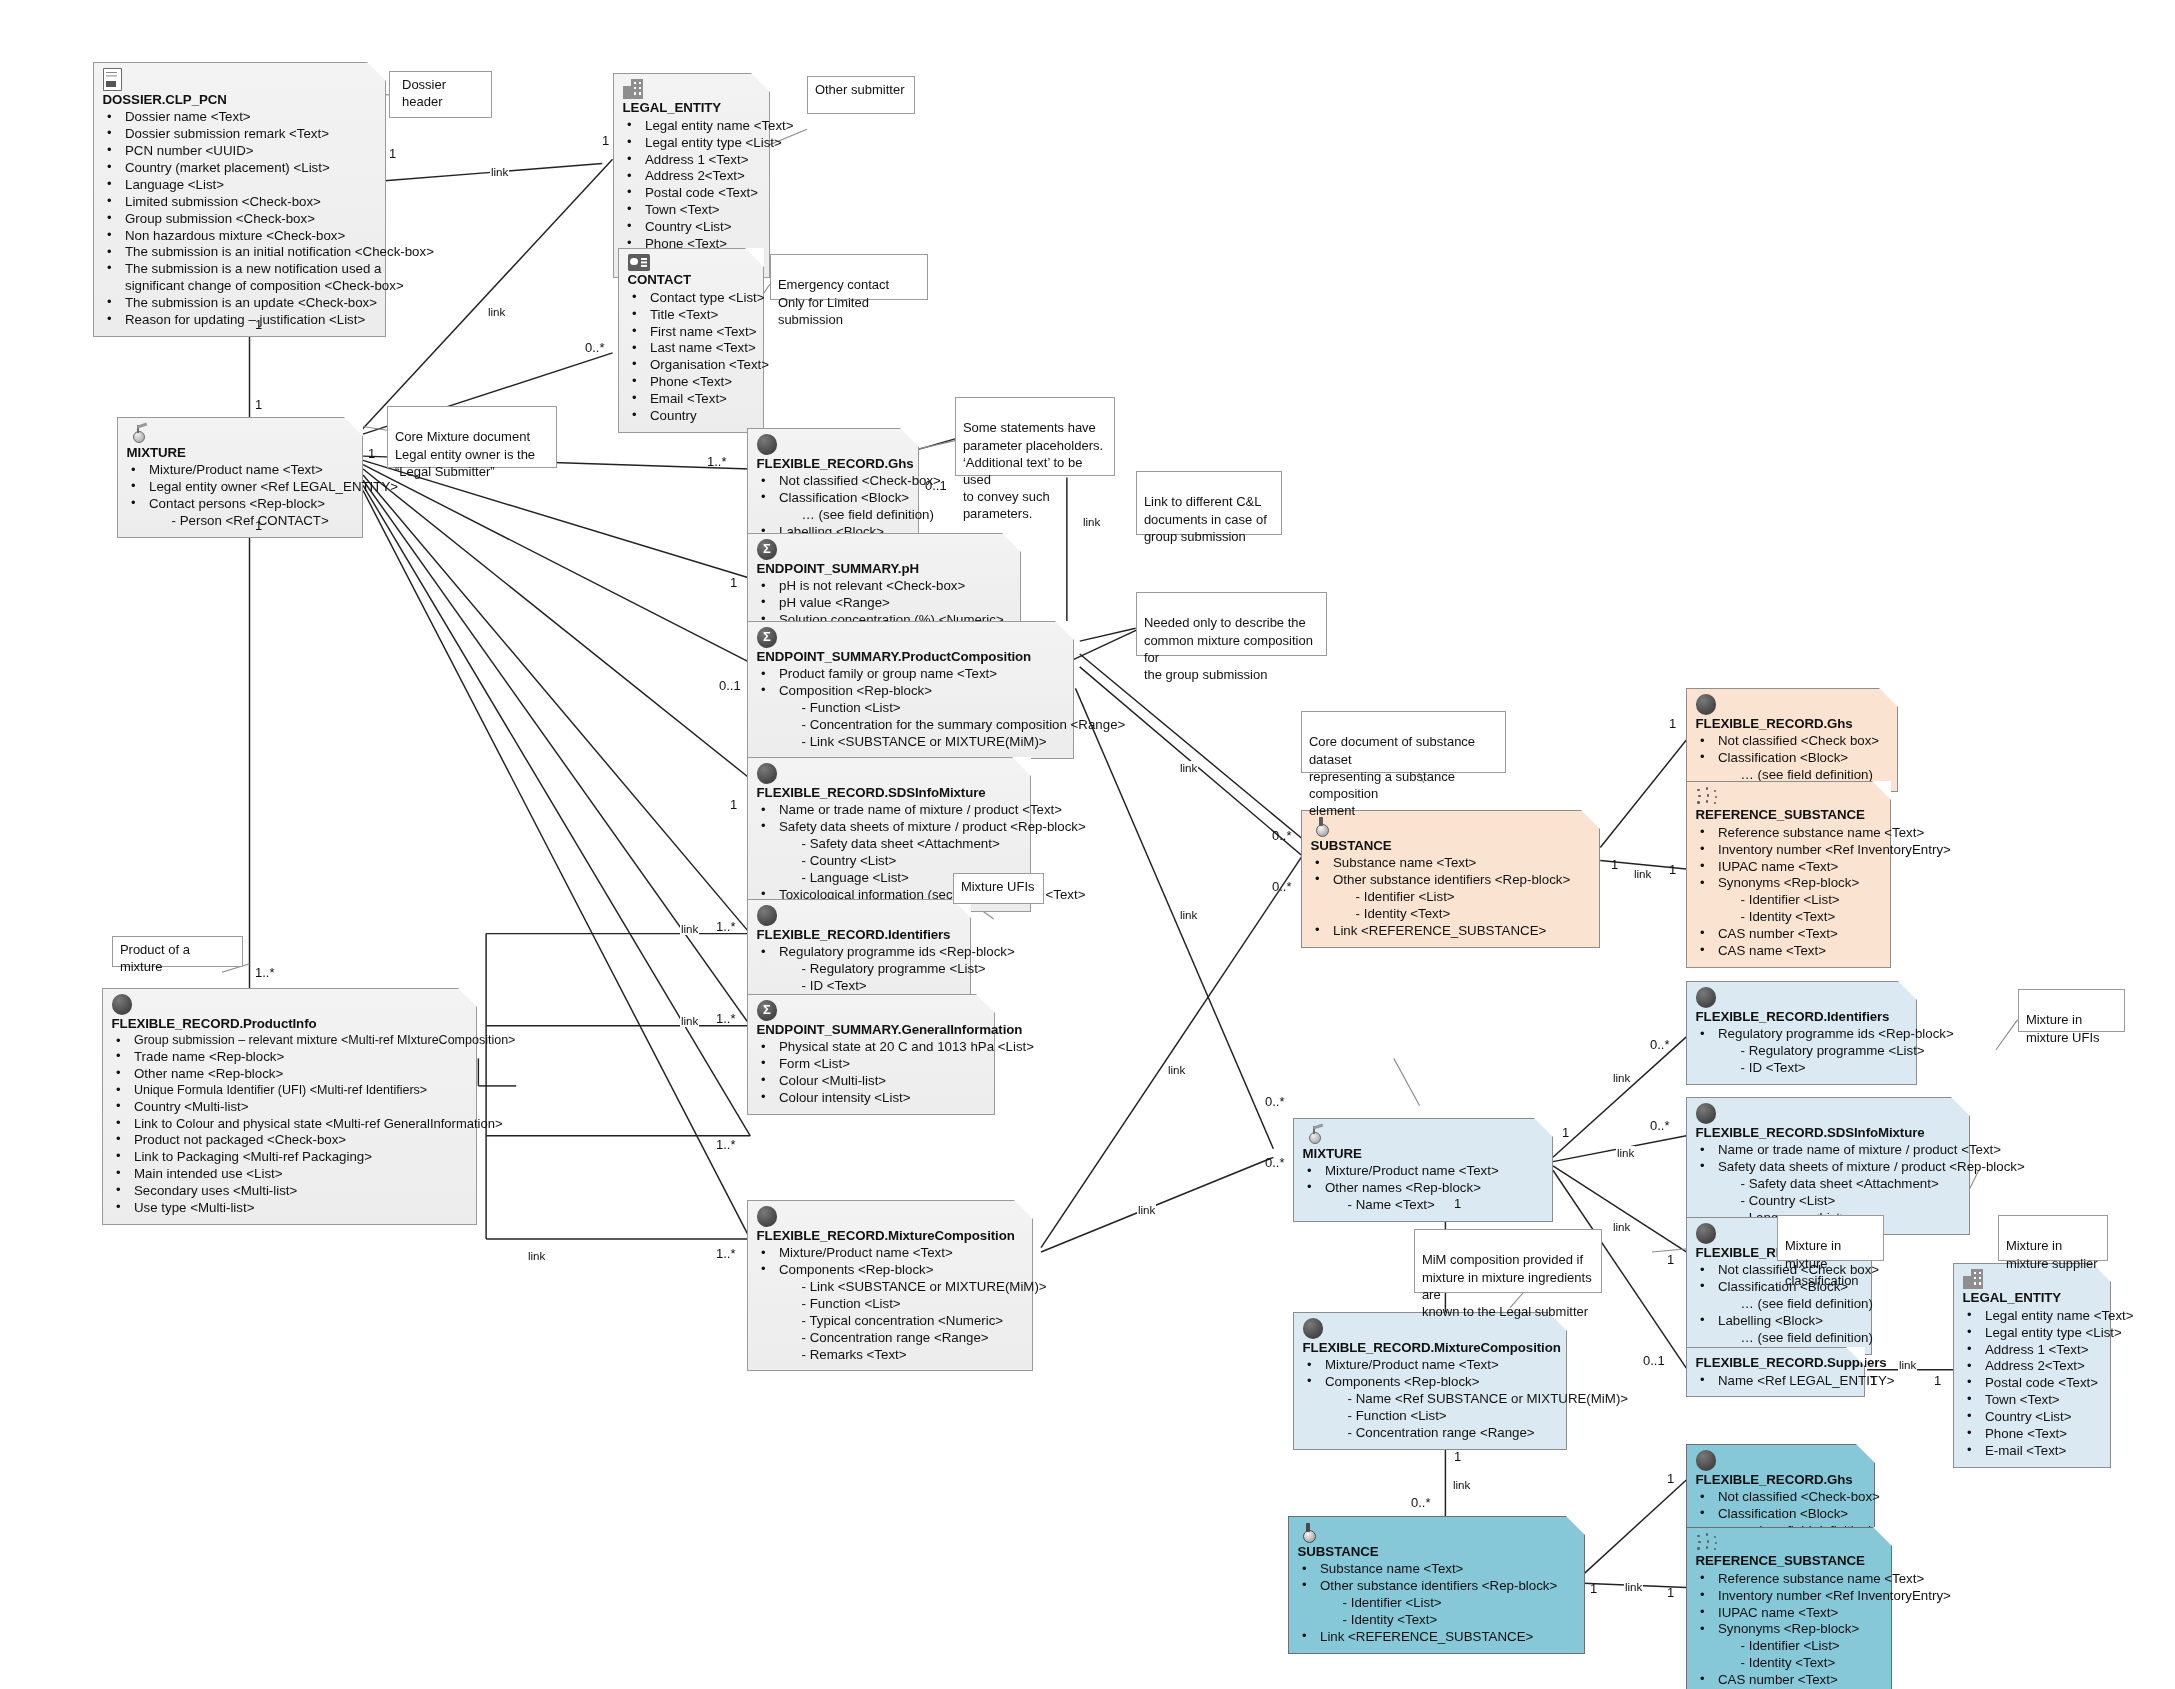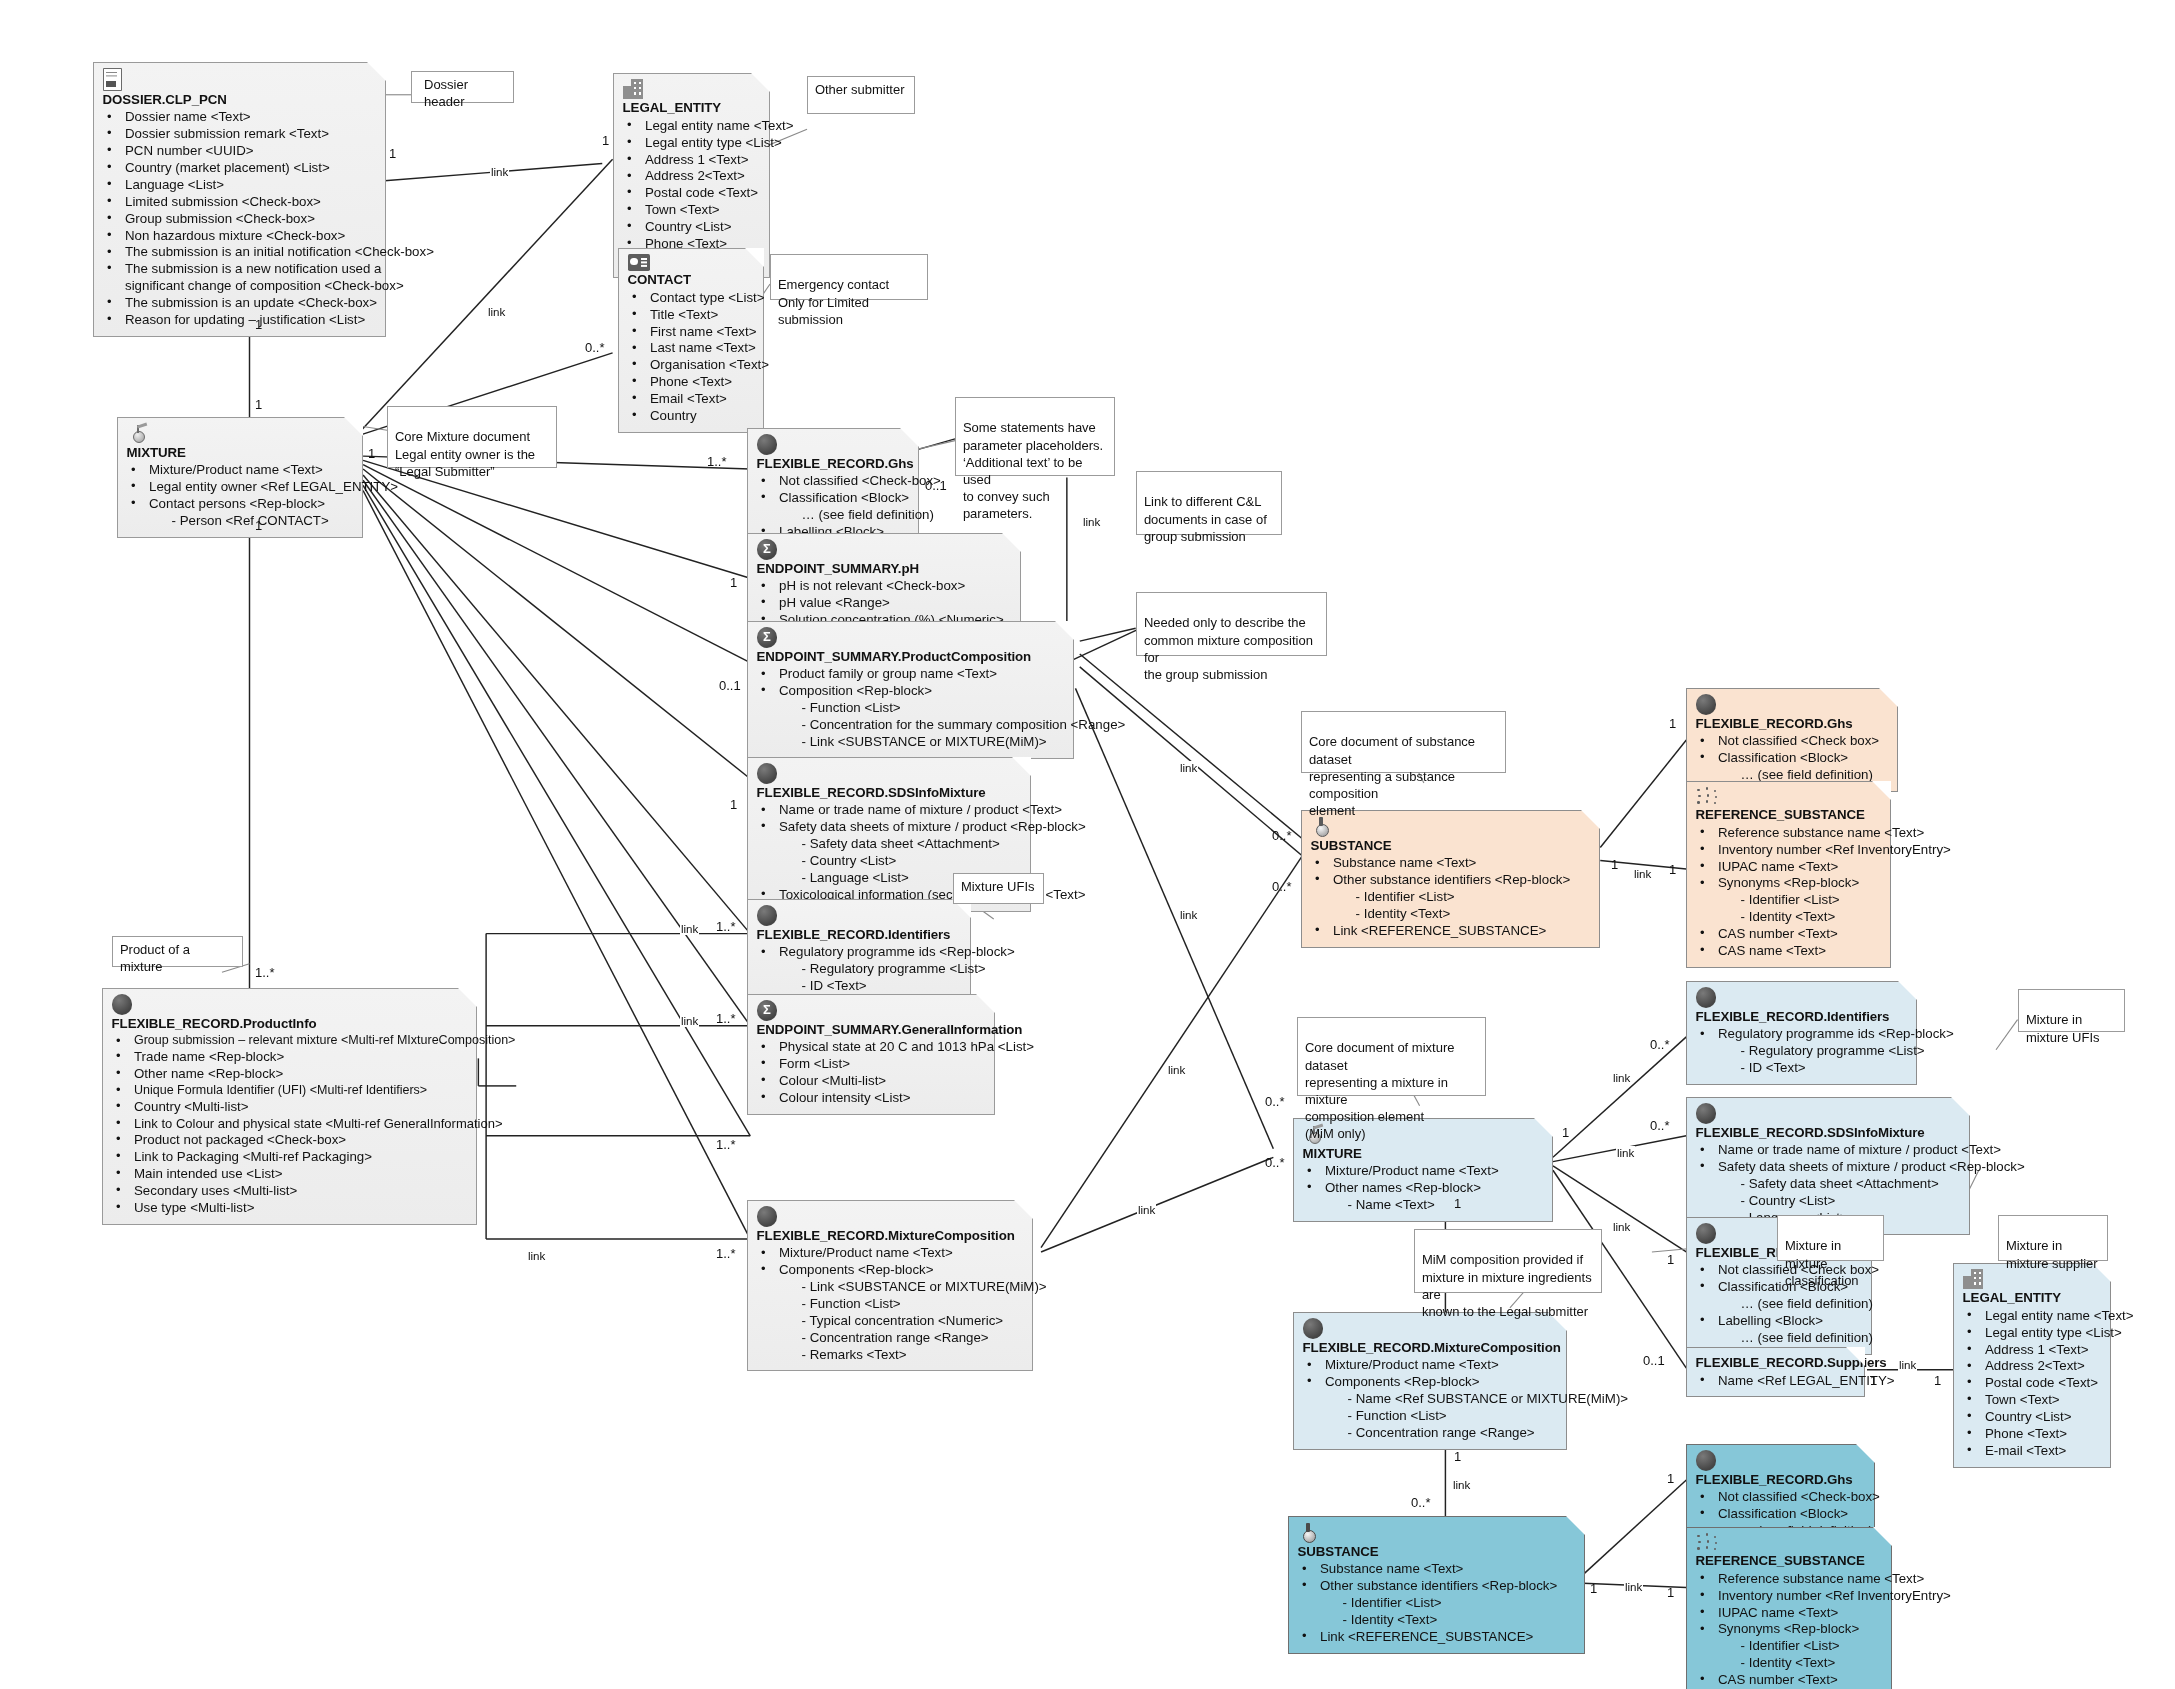--- a/index.html
+++ b/index.html
@@ -156,21 +156,21 @@
       <path d="M290,1120 L258,1130"></path>
       <path d="M1655,910 L1630,860"></path>
       <path d="M1650,1285 L1620,1230"></path>
       <path d="M2320,1220 L2345,1185"></path>
       <path d="M1920,1455 L2065,1442"></path>
       <path d="M2280,1400 L2300,1360"></path>
       <path d="M1755,1520 L1790,1480"></path>
     </g>
   </svg>
 
-  <div class="note" style="left:411px;top:71px;width:103px;height:32px;padding-left:12px;">
+  <div class="note" style="left:389px;top:71px;width:103px;height:47px;padding-left:12px;">
     <span>Dossier header</span>
   </div>
 
   <div class="note" style="left:807px;top:76px;width:108px;height:38px;">
     <span>Other submitter</span>
   </div>
 
   <div class="note" style="left:770px;top:254px;width:158px;height:46px;white-space:pre-line;">
     <span>Emergency  contact
 Only for Limited submission</span>
@@ -208,26 +208,20 @@
   <div class="note" style="left:112px;top:936px;width:131px;height:31px;">
     <span>Product of a mixture</span>
   </div>
 
   <div class="note" style="left:1301px;top:711px;width:205px;height:62px;white-space:pre-line;">
     <span>Core document of substance dataset
 representing a substance composition
 element</span>
   </div>
 
-  <div class="note" style="left:1297px;top:1017px;width:189px;height:79px;white-space:pre-line;">
-    <span>Core document of mixture dataset
-representing a mixture in mixture
-composition element
-(MiM only)</span>
-  </div>
 
   <div class="note" style="left:2018px;top:989px;width:107px;height:43px;white-space:pre-line;">
     <span>Mixture in
 mixture  UFIs</span>
   </div>
 
   <div class="note" style="left:1414px;top:1229px;width:188px;height:64px;white-space:pre-line;">
     <span>MiM composition provided if
 mixture in mixture ingredients are
 known to the Legal submitter</span>

